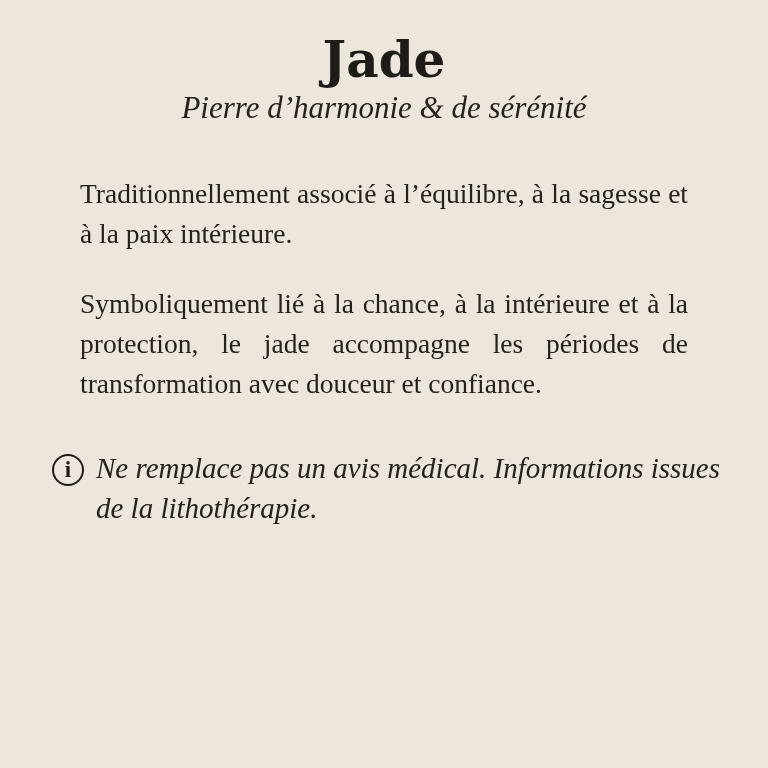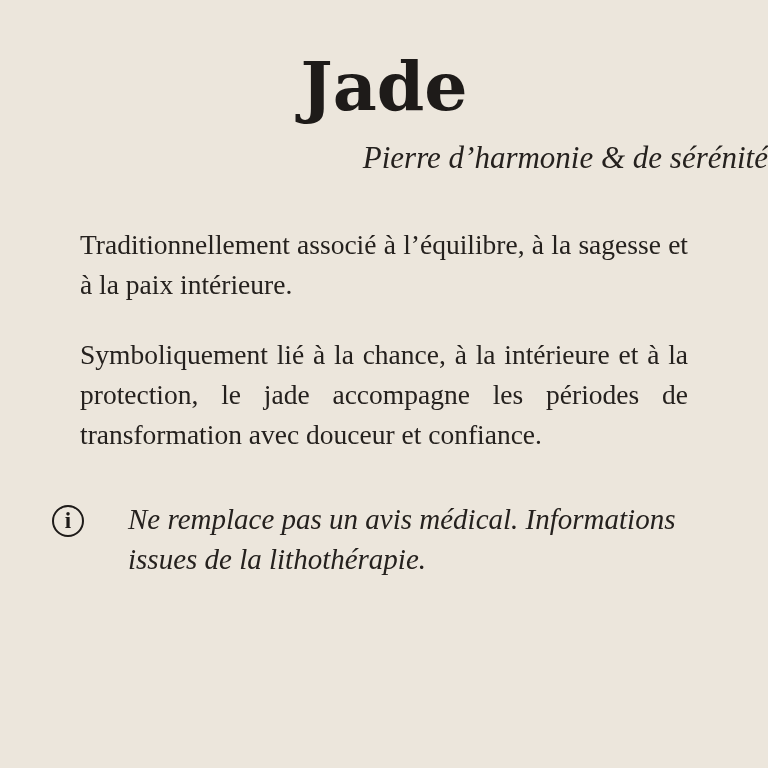--- a/index.html
+++ b/index.html
@@ -14,32 +14,32 @@
     font-family: "Liberation Serif", "DejaVu Serif", serif;
     overflow: hidden;
   }
   .card {
     width: 768px;
     height: 768px;
     box-sizing: border-box;
     padding-top: 34px;
   }
   .title {
-    margin: 17px;
+    margin: 0;
     text-align: center;
     font-family: "DejaVu Serif", "Liberation Serif", serif;
     font-weight: 700;
-    font-size: 68px;
+    font-size: 50px;
     line-height: 1.05;
     color: #1e1b19;
     letter-spacing: 0px;
   }
   .subtitle {
     margin-top: 2px;
-    text-align: right;
+    text-align: center;
     font-style: italic;
     font-weight: 500;
     font-size: 31px;
     line-height: 1.2;
     color: #25211e;
   }
   .content {
     margin: 48px 80px 4px 80px;
   }
   .content p {
@@ -73,21 +73,20 @@
     font-weight: 700;
     font-size: 23px;
     line-height: 1;
     color: #1e1b19;
   }
   .note-text {
     font-style: italic;
     font-size: 29px;
     line-height: 40px;
     color: #25211e;
-    margin-left: 32px;
   }
 </style>
 </head>
 <body>
 
 <div class="card">
 
   <h1 class="title">Jade</h1>
 
   <div class="subtitle">Pierre d’harmonie &amp; de sérénité</div>

